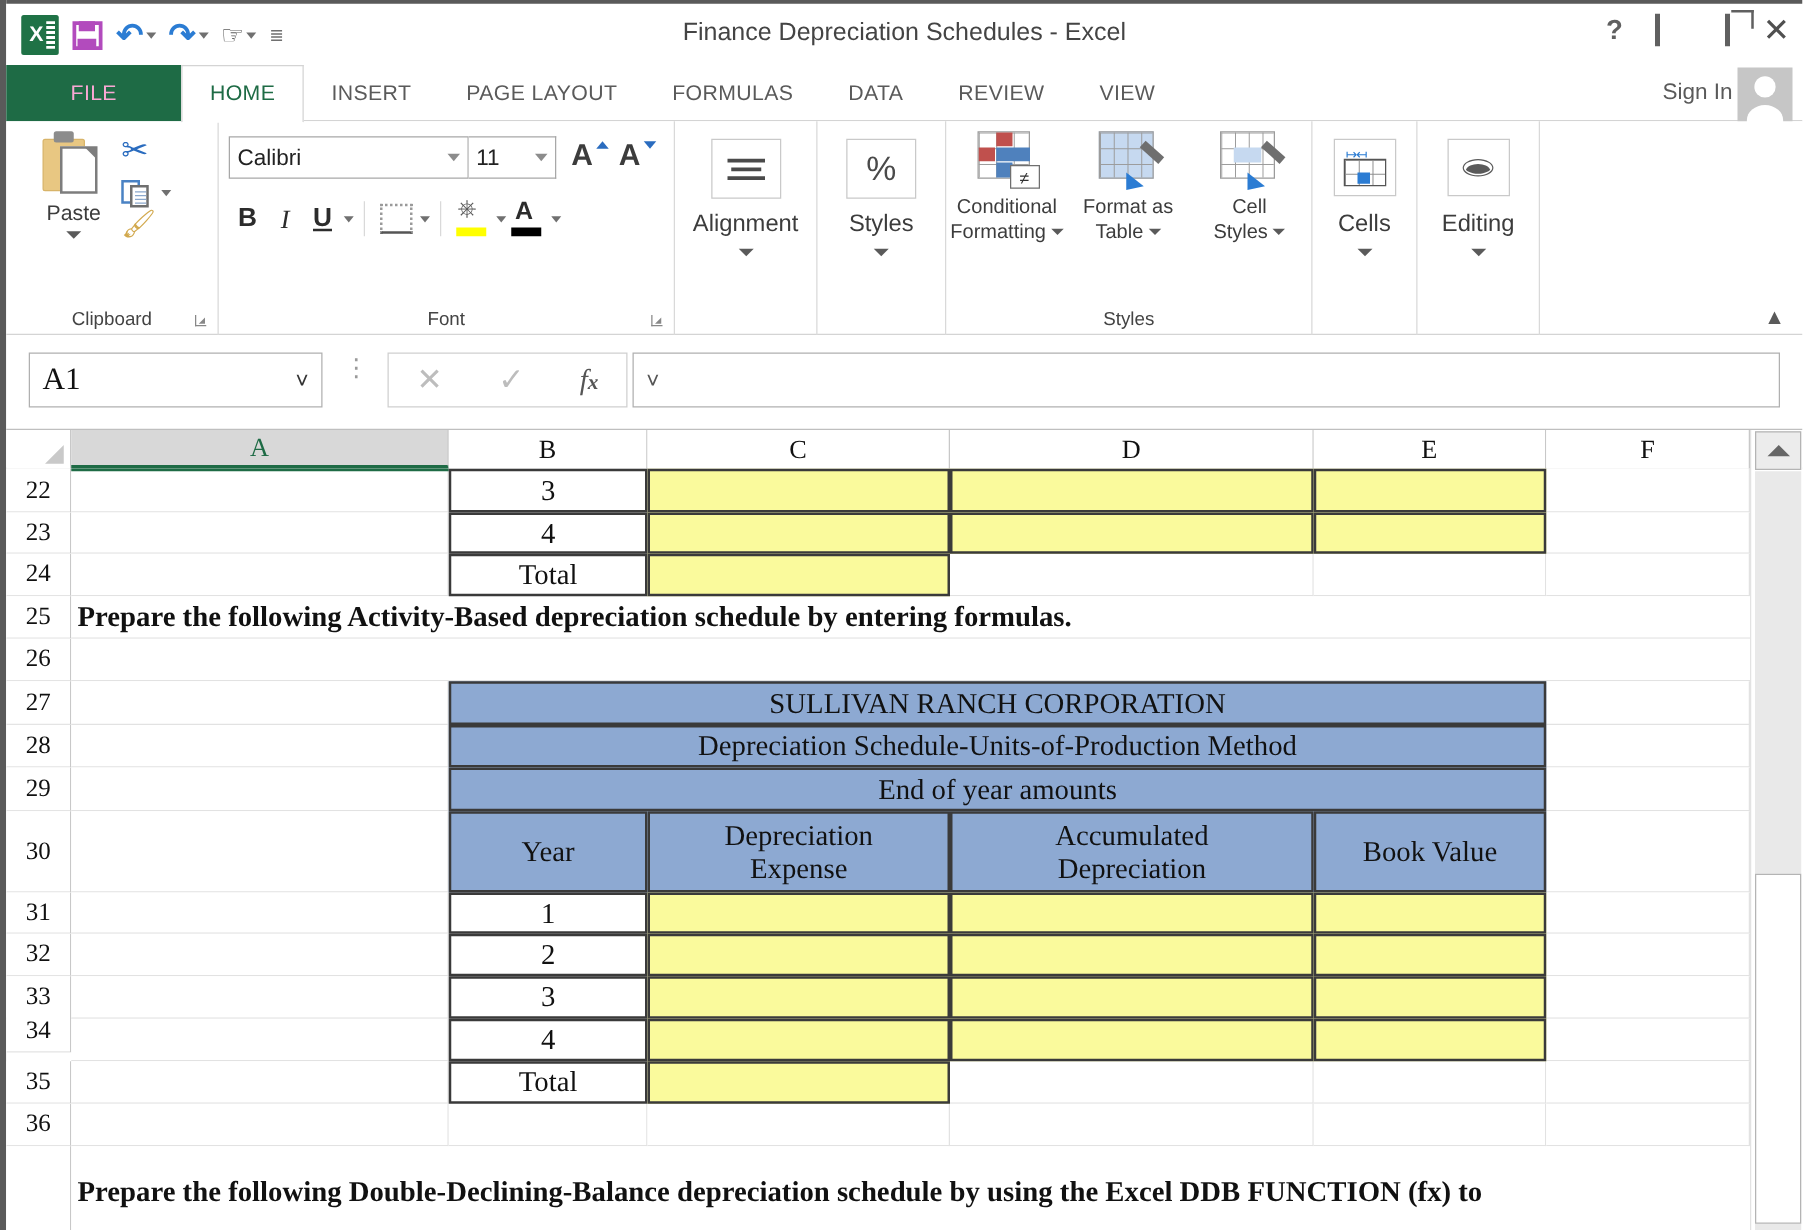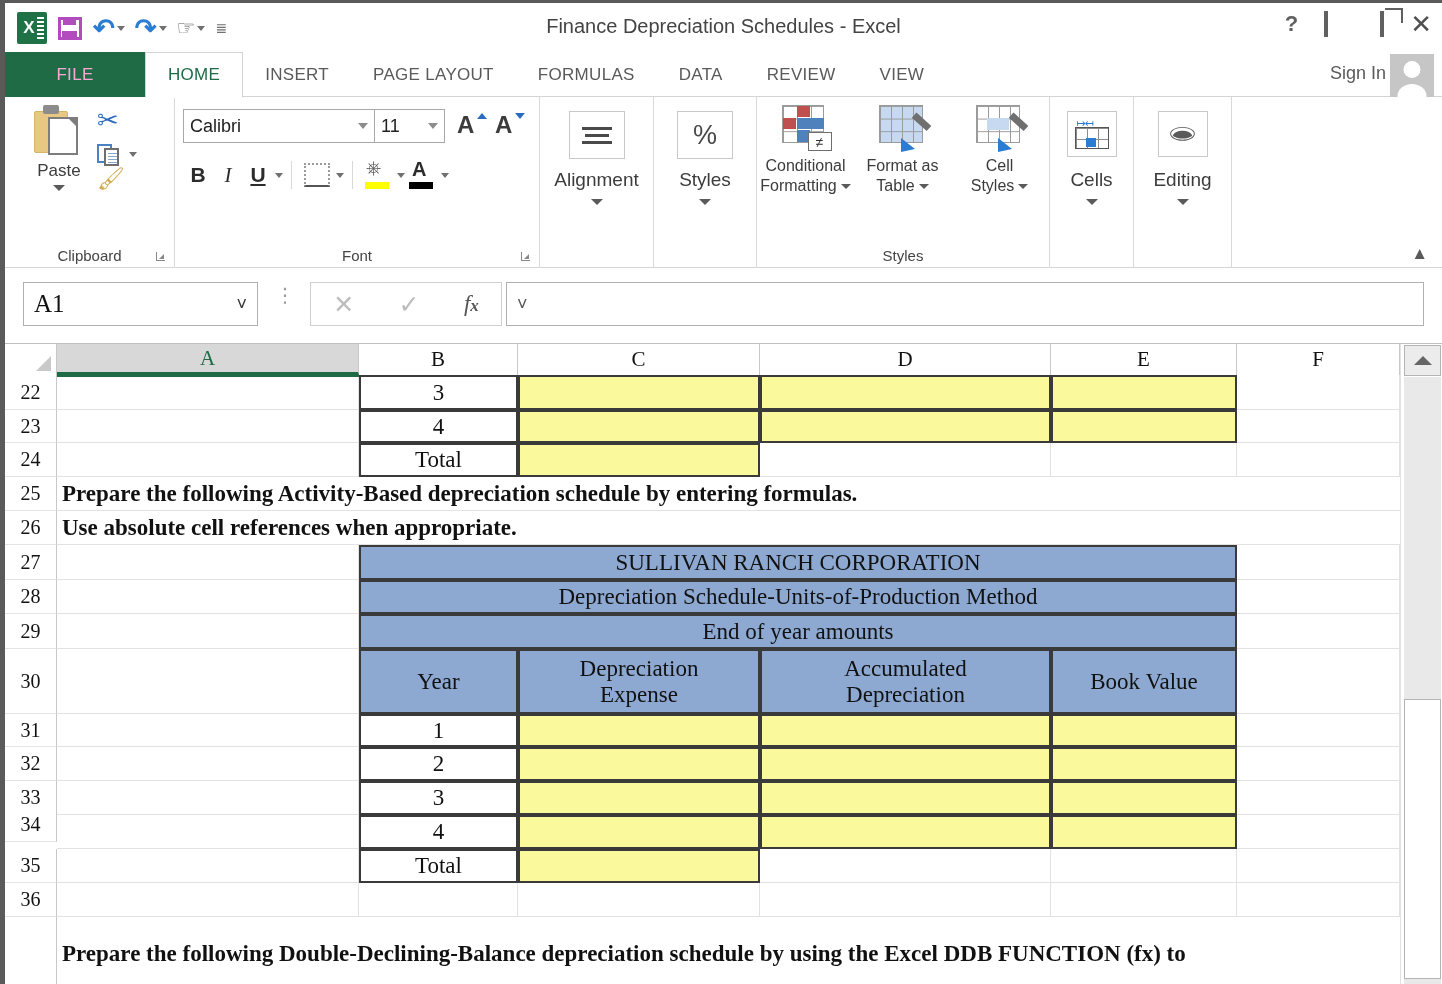--- a/index.html
+++ b/index.html
@@ -860,21 +860,20 @@
 
     <div class="datacell ctr bordered" style="left:354px;top:66px;width:159px;height:33px;">4</div>
     <div class="datacell yellow bordered" style="left:513px;top:66px;width:242px;height:33px;"></div>
     <div class="datacell yellow bordered" style="left:755px;top:66px;width:291px;height:33px;"></div>
     <div class="datacell yellow bordered" style="left:1046px;top:66px;width:186px;height:33px;"></div>
 
     <div class="datacell ctr bordered" style="left:354px;top:99px;width:159px;height:34px;">Total</div>
     <div class="datacell yellow bordered" style="left:513px;top:99px;width:242px;height:34px;"></div>
 
     <div class="datacell bold" style="left:57px;top:133px;width:1330px;height:34px;font-size:23px;text-align:center;">Prepare the following Activity-Based depreciation schedule by entering formulas.</div>
-    <div class="datacell bold" style="left:57px;top:167px;width:1330px;height:34px;font-size:23px;">Use absolute cell references when appropriate.</div>
 
     <div class="datacell blue ctr bordered" style="left:354px;top:201px;width:878px;height:35px;">SULLIVAN RANCH CORPORATION</div>
     <div class="datacell blue ctr bordered" style="left:354px;top:236px;width:878px;height:34px;">Depreciation Schedule-Units-of-Production Method</div>
     <div class="datacell blue ctr bordered" style="left:354px;top:270px;width:878px;height:35px;">End of year amounts</div>
 
     <div class="datacell blue ctr bordered" style="left:354px;top:305px;width:159px;height:65px;">Year</div>
     <div class="datacell blue ctr bordered" style="left:513px;top:305px;width:242px;height:65px;">
       <span class="txt2"><span>Depreciation</span><br><span>Expense</span></span>
     </div>
     <div class="datacell blue ctr bordered" style="left:755px;top:305px;width:291px;height:65px;">

